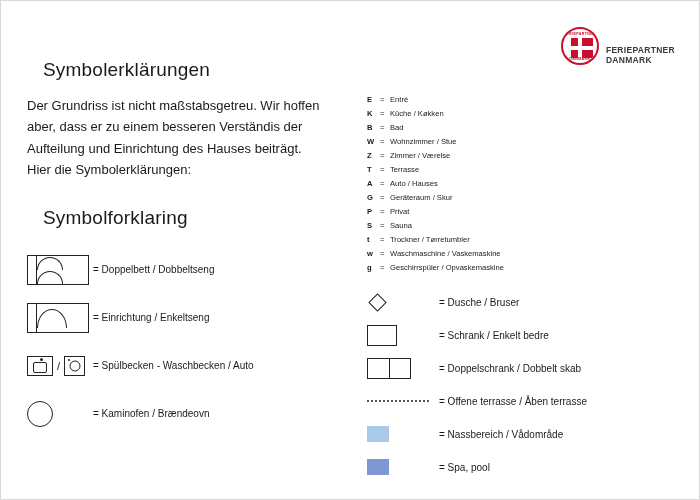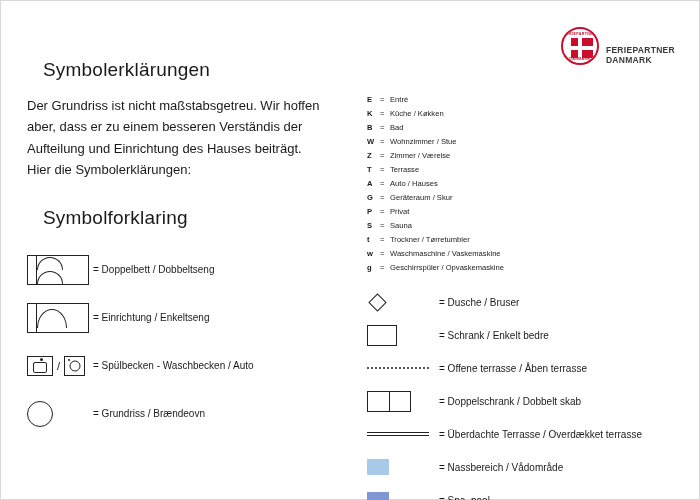--- a/index.html
+++ b/index.html
@@ -424,21 +424,21 @@
             <div class="drum"></div>
           </div>
         </div>
         <div class="sym-label">= Spülbecken - Waschbecken / Auto</div>
       </div>
 
       <div class="sym-row">
         <div class="sym-art">
           <div class="stove"></div>
         </div>
-        <div class="sym-label">= Grundriss / Brændeovn</div>
+        <div class="sym-label">= Kaminofen / Brændeovn</div>
       </div>
 
     </div>
   </div>
 
   <div class="col-right">
 
     <ul class="abbr-list">
       <li class="abbr-row">
         <span class="abbr-key">E</span>
@@ -514,45 +514,39 @@
           <div class="diamond"></div>
         </div>
         <div class="sym-label">= Dusche / Bruser</div>
       </div>
 
       <div class="sym-row-r">
         <div class="sym-art-r">
           <div class="closet"></div>
         </div>
         <div class="sym-label">= Schrank / Enkelt bedre</div>
-      </div>
-
-      <div class="sym-row-r">
-        <div class="sym-art-r">
-          <div class="dotline"></div>
-        </div>
-        <div class="sym-label">= Offene terrasse / Åben terrasse</div>
       </div>
 
       <div class="sym-row-r">
         <div class="sym-art-r">
           <div class="closet double">
               <div class="half"></div>
               <div class="half"></div>
             </div>
         </div>
         <div class="sym-label">= Doppelschrank / Dobbelt skab</div>
       </div>
 
       <div class="sym-row-r">
         <div class="sym-art-r">
-          <div class="dbl-line"></div>
-        </div>
-        <div class="sym-label">= Überdachte Terrasse / Overdækket terrasse</div>
-      </div>
+          <div class="dotline"></div>
+        </div>
+        <div class="sym-label">= Offene terrasse / Åben terrasse</div>
+      </div>
+
 
       <div class="sym-row-r">
         <div class="sym-art-r">
           <div class="swatch" id="swatch-wet" style="background: rgb(168, 201, 232);"></div>
         </div>
         <div class="sym-label">= Nassbereich / Vådområde</div>
       </div>
 
       <div class="sym-row-r">
         <div class="sym-art-r">

